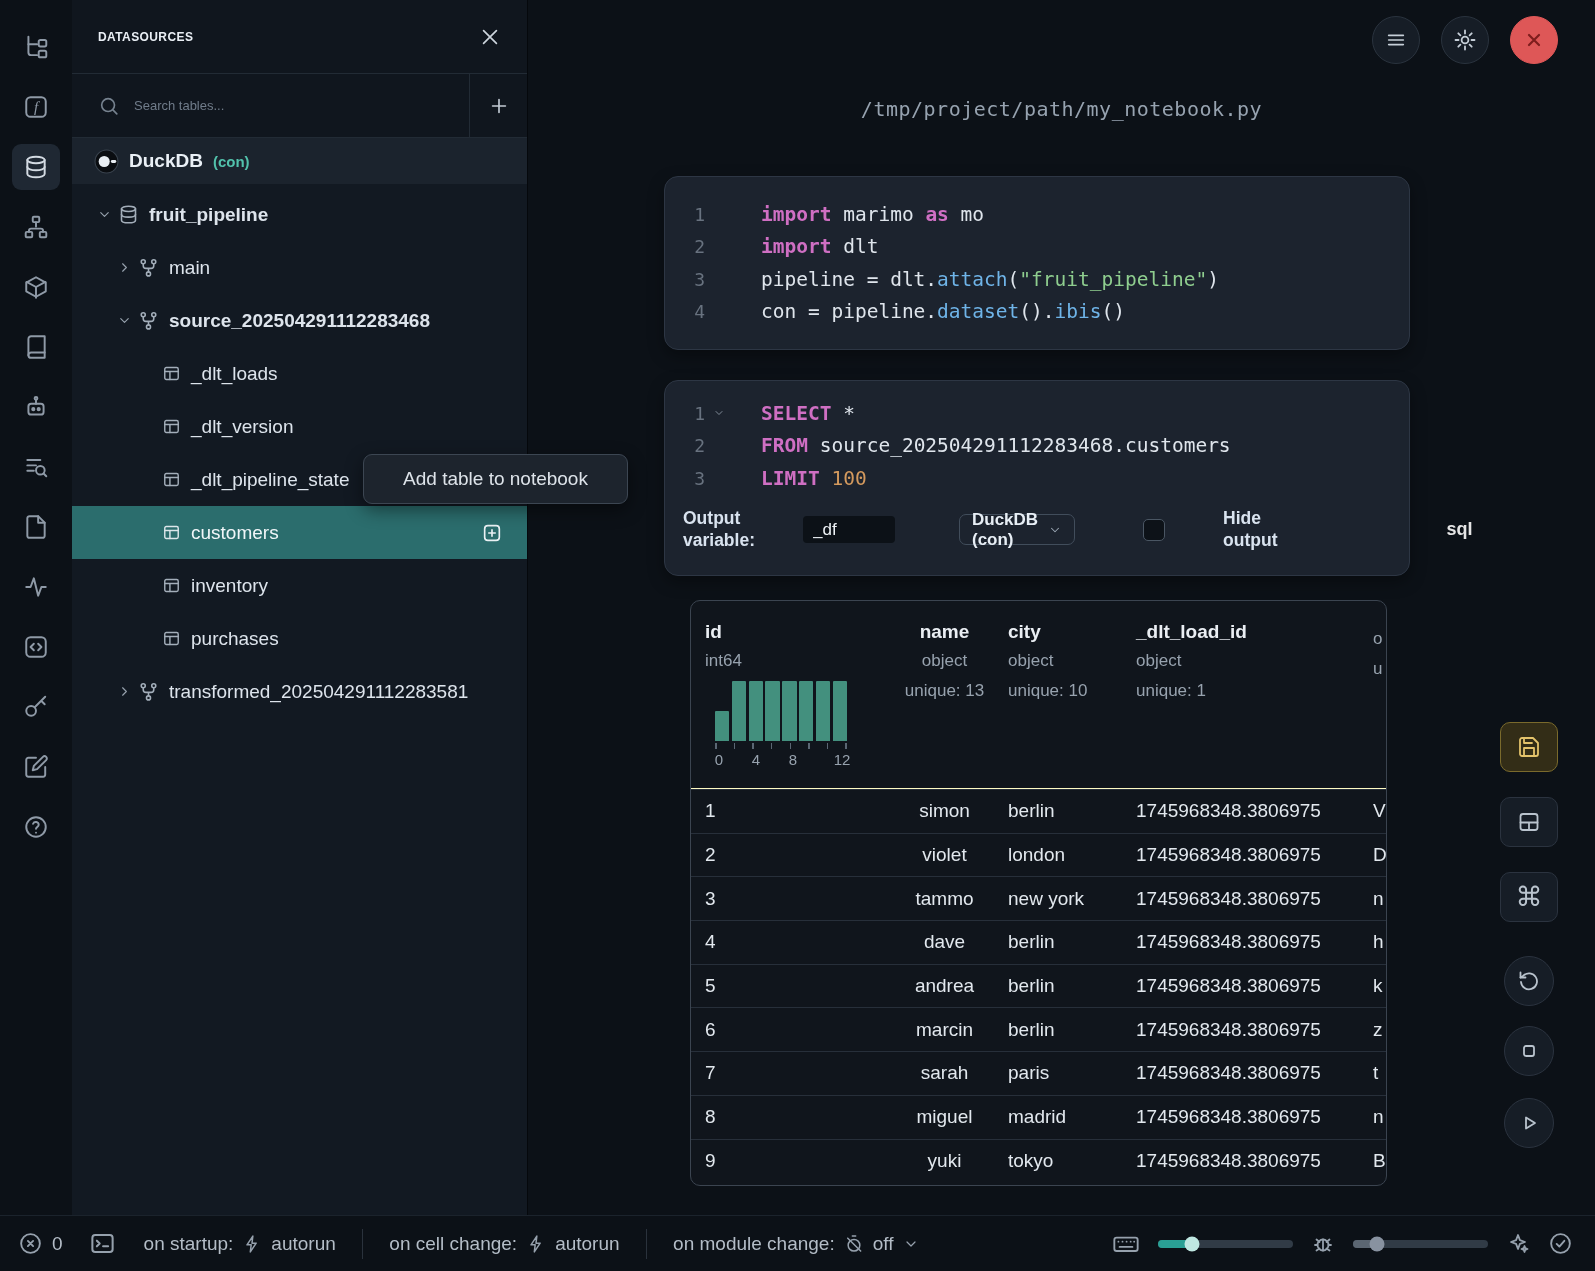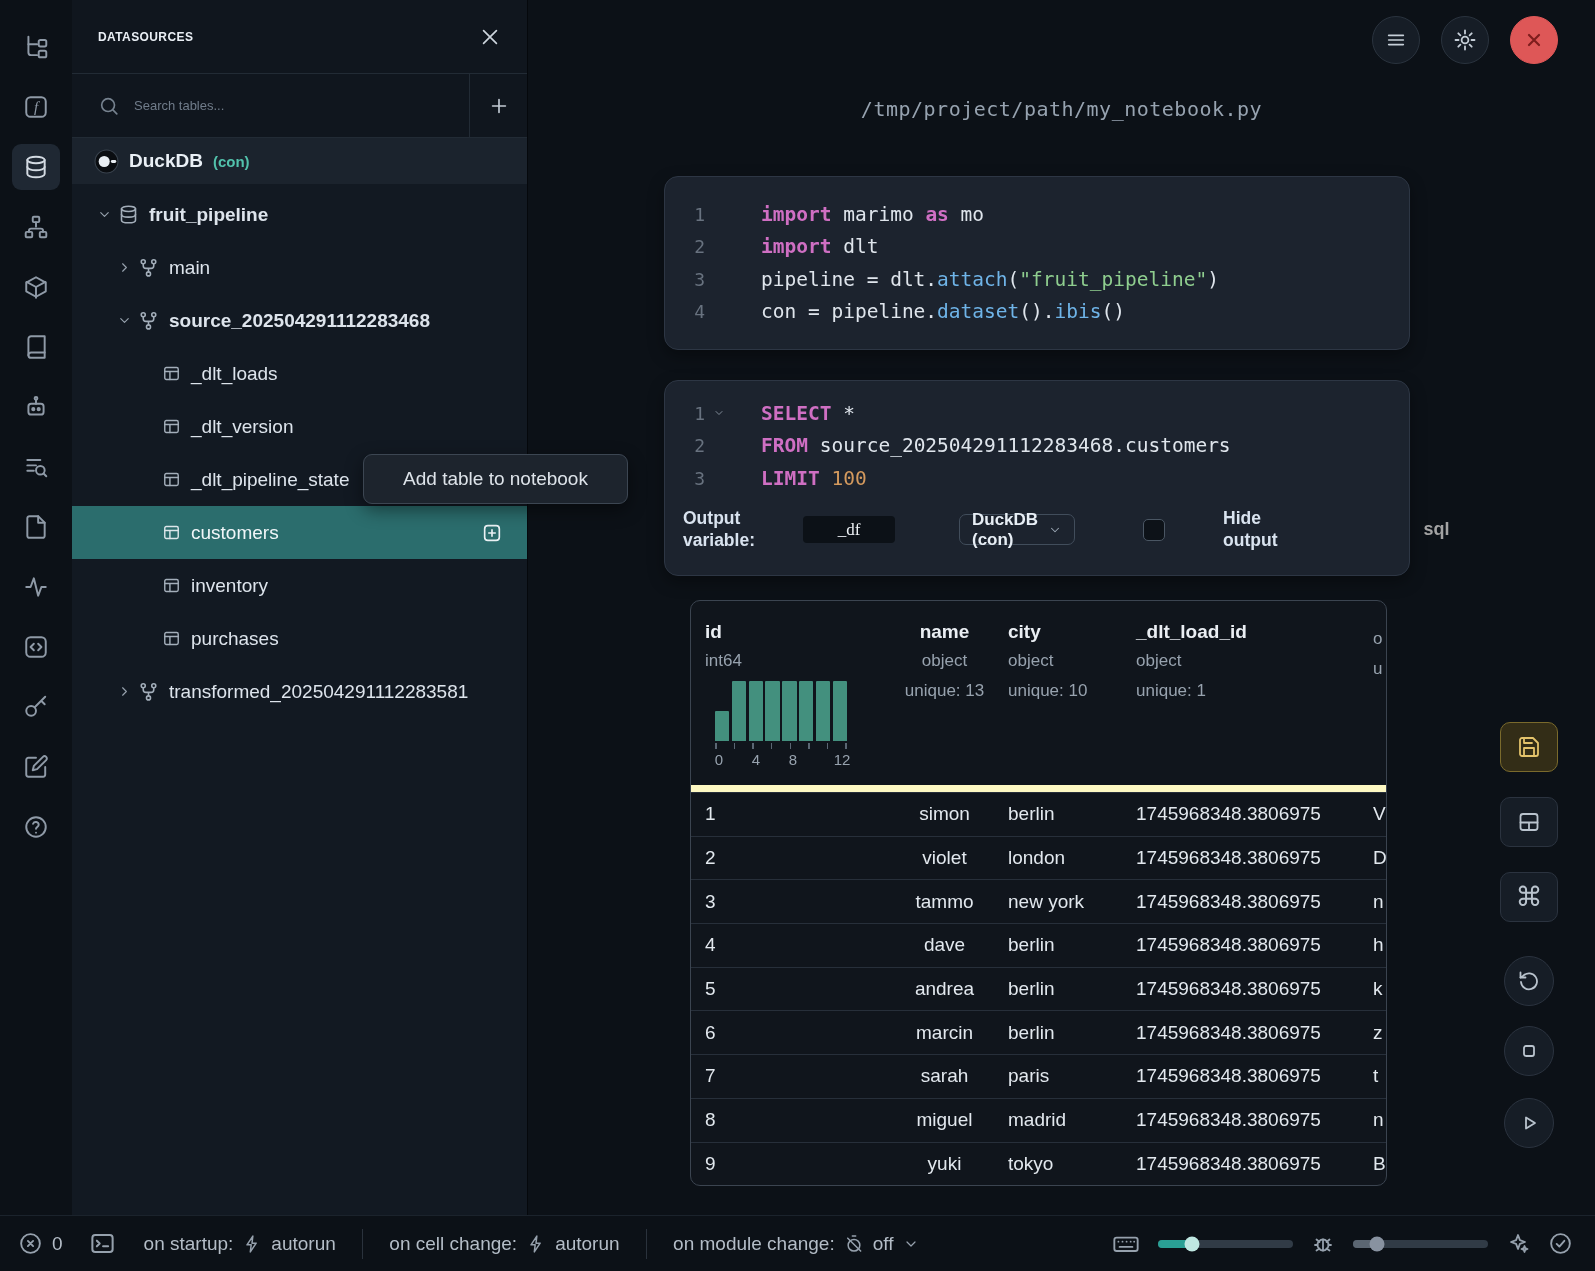--- a/index.html
+++ b/index.html
@@ -69,35 +69,35 @@
   .ctext { white-space: pre; color: #dfe5ec; margin-left: 28px; }
   .kw { color: #cf6fc3; font-weight: bold; }
   .fn { color: #6fb4e8; }
   .str { color: #8fce8f; }
   .num { color: #d49a5e; }
   .pl { color: #dfe5ec; }
 
   .out-row { display: flex; align-items: center; padding: 12px 20px 8px 18px; font-family: "Liberation Sans", sans-serif; gap: 48px; }
   .out-label { width: 92px; font-size: 17.5px; font-weight: bold; color: #d9e3ef; line-height: 1.25; }
   .var-input { width: 92px; height: 27px; background: #0c1117; border: none; border-radius: 4px; color: #eef2f6;
-               font-family: Liberation Serif, serif; font-size: 17px; padding: 0 10px; outline: none; text-align: center; }
+               font-family: Liberation Sans, sans-serif; font-size: 17px; padding: 0 10px; outline: none; }
   .engine-select { margin-left: 16px; height: 31px; border: 1.5px solid #414d5b; border-radius: 7px;
                    display: flex; align-items: center; gap: 10px; padding: 0 12px; cursor: pointer;
                    font-size: 17px; font-weight: bold; color: #e7eef5; }
   .engine-select .chev { color: #9aa6b3; }
   .checkbox { margin-left: 20px; width: 22px; height: 22px; border: 1.6px solid #4a5663; border-radius: 5px;
               background: #0d1218; cursor: pointer; flex: none; }
   .hide-label { margin-left: 10px; width: 66px; font-size: 17.5px; font-weight: bold; color: #d9e3ef; line-height: 1.25; }
   .vdiv { margin-left: 30px; width: 2px; height: 46px; background: #323c48; }
-  .lang-badge { margin-left: 20px; font-size: 18px; font-weight: 600; color: #a3a3a3; }
+  .lang-badge { margin-left: 43px; font-size: 18px; font-weight: 600; color: #e5e5e5; }
 
   
   .dtable { position: absolute; left: 162px; top: 600px; width: 697px; height: 586px; background: #10151c;
             border: 1.5px solid #3b4450; border-radius: 10px; overflow: hidden; }
-  .thead { display: flex; padding: 20px 0 14px 14px; border-bottom: 7px solid #fef9c3; min-height: 188px; }
+  .thead { display: flex; padding: 20px 0 14px 14px; border-bottom: 1px solid #fef9c3; min-height: 188px; }
   .th { display: flex; flex-direction: column; flex: none; }
   .th-name { font-size: 19px; font-weight: bold; color: #eaeef3; margin-bottom: 8px; }
   .th-type { font-size: 17px; color: #97a2ae; margin-bottom: 10px; }
   .th-uniq { font-size: 17px; color: #97a2ae; }
   .w-id { width: 176px; } .w-name { width: 127px; text-align: center; } .w-city { width: 128px; } .w-load { width: 237px; } .w-extra { width: 40px; }
   .hist { width: 132px; margin-left: 10px; }
   .hbars { height: 60px; display: flex; align-items: flex-end; gap: 2.5px; }
   .hbar { flex: 1; background: #43907e; border-radius: 1px 1px 0 0; }
   .hticks { display: flex; justify-content: space-between; margin-top: 2px; }
   .htick { width: 1.5px; height: 6px; background: #5a6673; }

